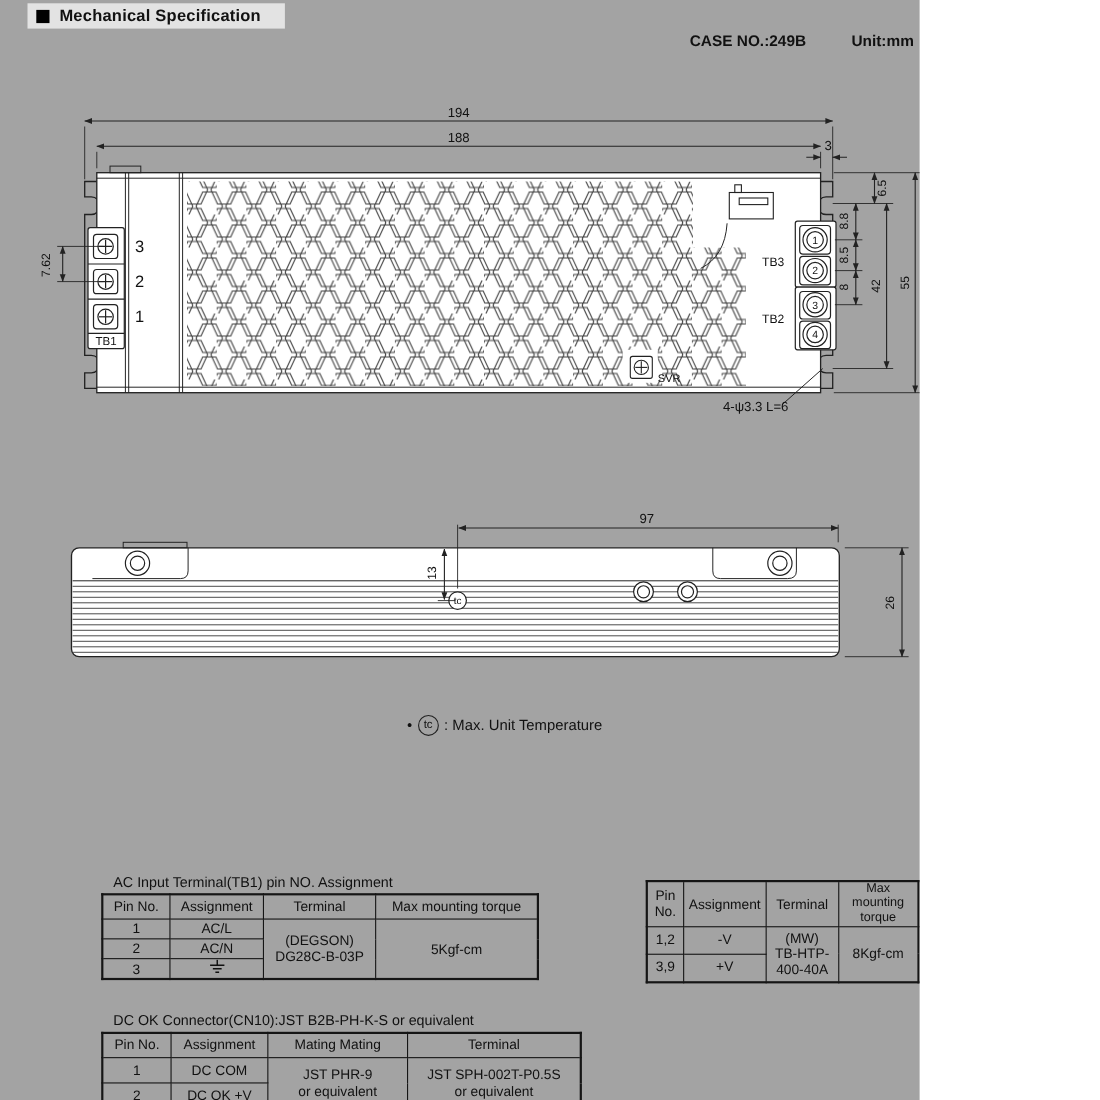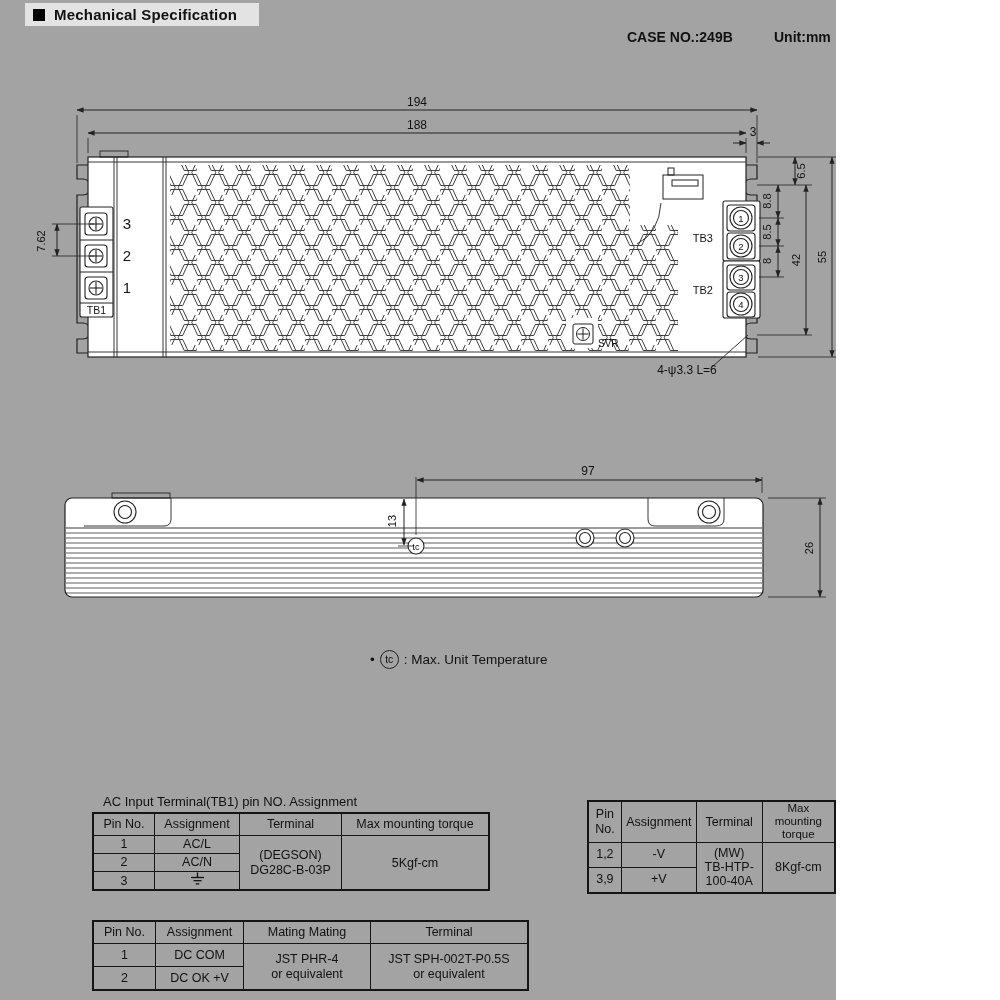--- a/index.html
+++ b/index.html
@@ -327,46 +327,47 @@
         <th class="d1">Pin No.</th>
         <th class="d2">Assignment</th>
         <th class="d3">Terminal</th>
         <th class="d4" style="font-size:11.5px;">Max mounting torque</th>
       </tr>
       <tr>
         <td>1,2</td>
         <td>-V</td>
         <td rowspan="2">
           <div>(MW)</div>
-          <div>TB-HTP-100-40A</div>
+          <div>TB-HTP-400-40A</div>
         </td>
         <td rowspan="2">8Kgf-cm</td>
       </tr>
       <tr>
         <td>3,9</td>
         <td>+V</td>
       </tr>
     </tbody>
       </table>
   </div>
 
   <div class="abs tblbox" style="left:92px;top:920px;">
+    <h3>DC OK Connector(CN10):JST B2B-PH-K-S or equivalent</h3>
     <table class="t3">
       <tbody>
           <tr>
         <th class="e1">Pin No.</th>
         <th class="e2">Assignment</th>
         <th class="e3">Mating Mating</th>
         <th class="e4">Terminal</th>
       </tr>
       <tr>
         <td>1</td>
         <td>DC COM</td>
         <td rowspan="2">
-          <div>JST PHR-4</div>
+          <div>JST PHR-9</div>
           <div>or equivalent</div>
         </td>
         <td rowspan="2">
           <div>JST SPH-002T-P0.5S</div>
           <div>or equivalent</div>
         </td>
       </tr>
       <tr>
         <td>2</td>
         <td>DC OK +V</td>

